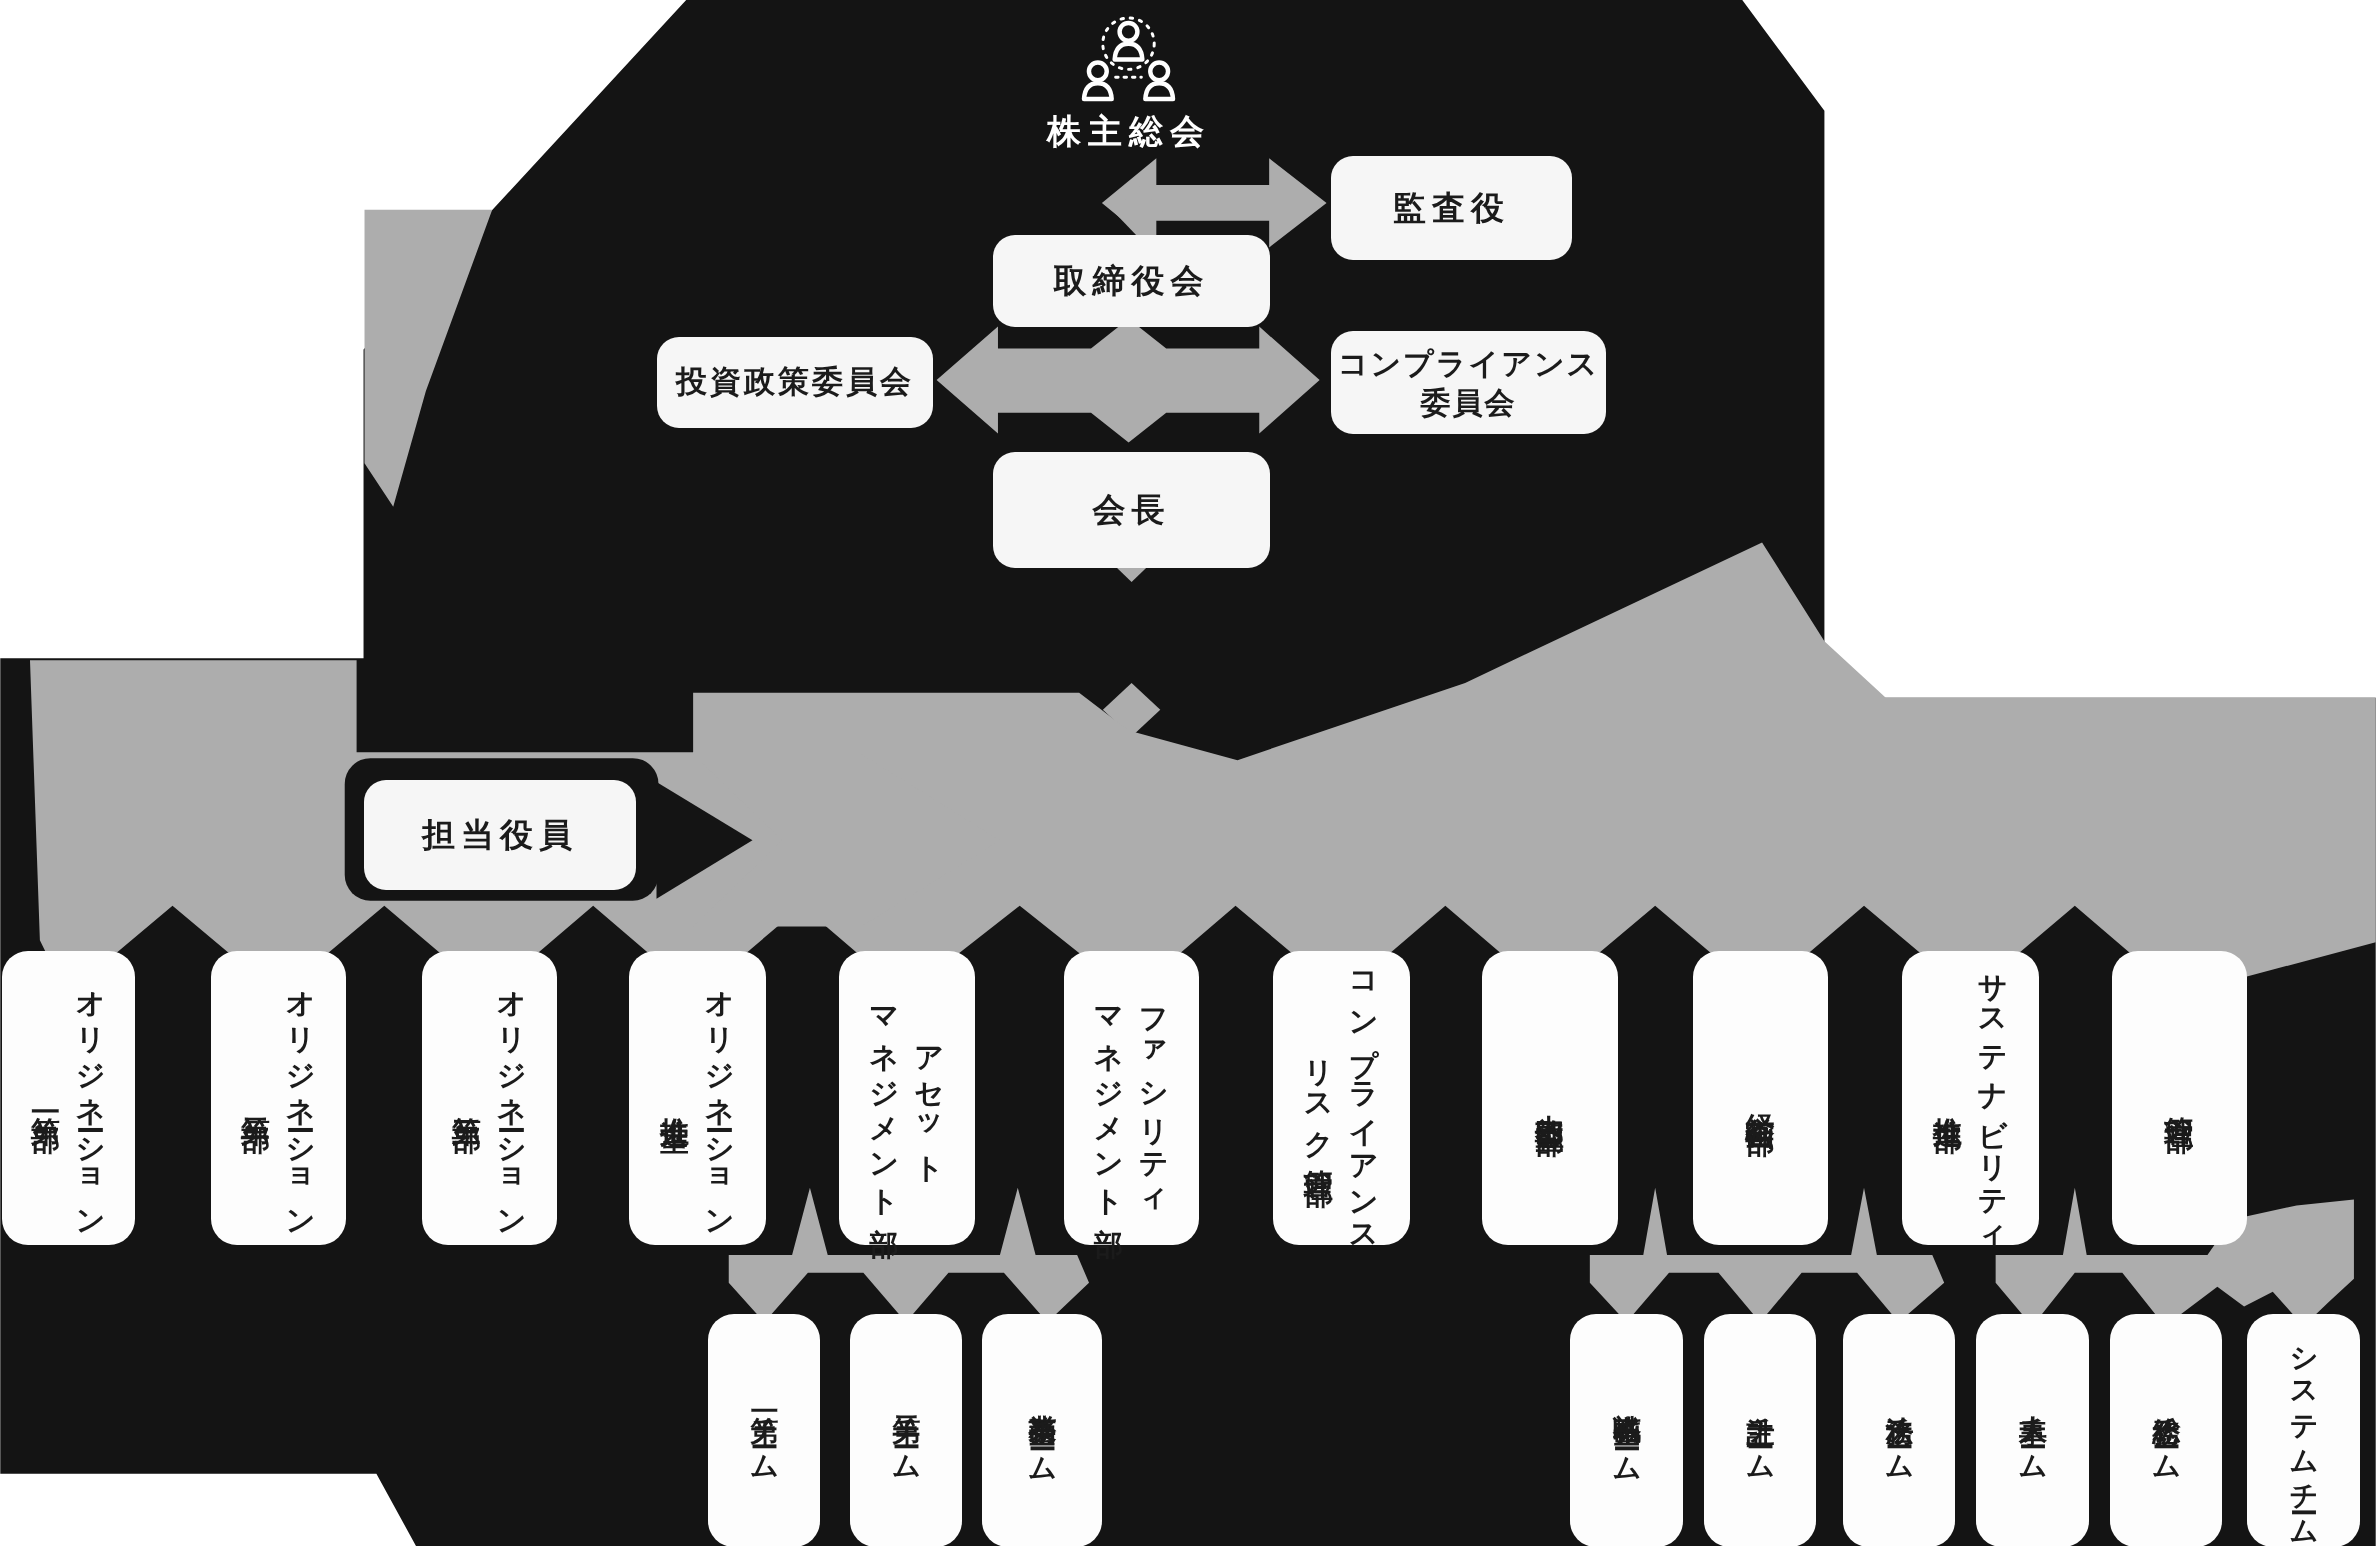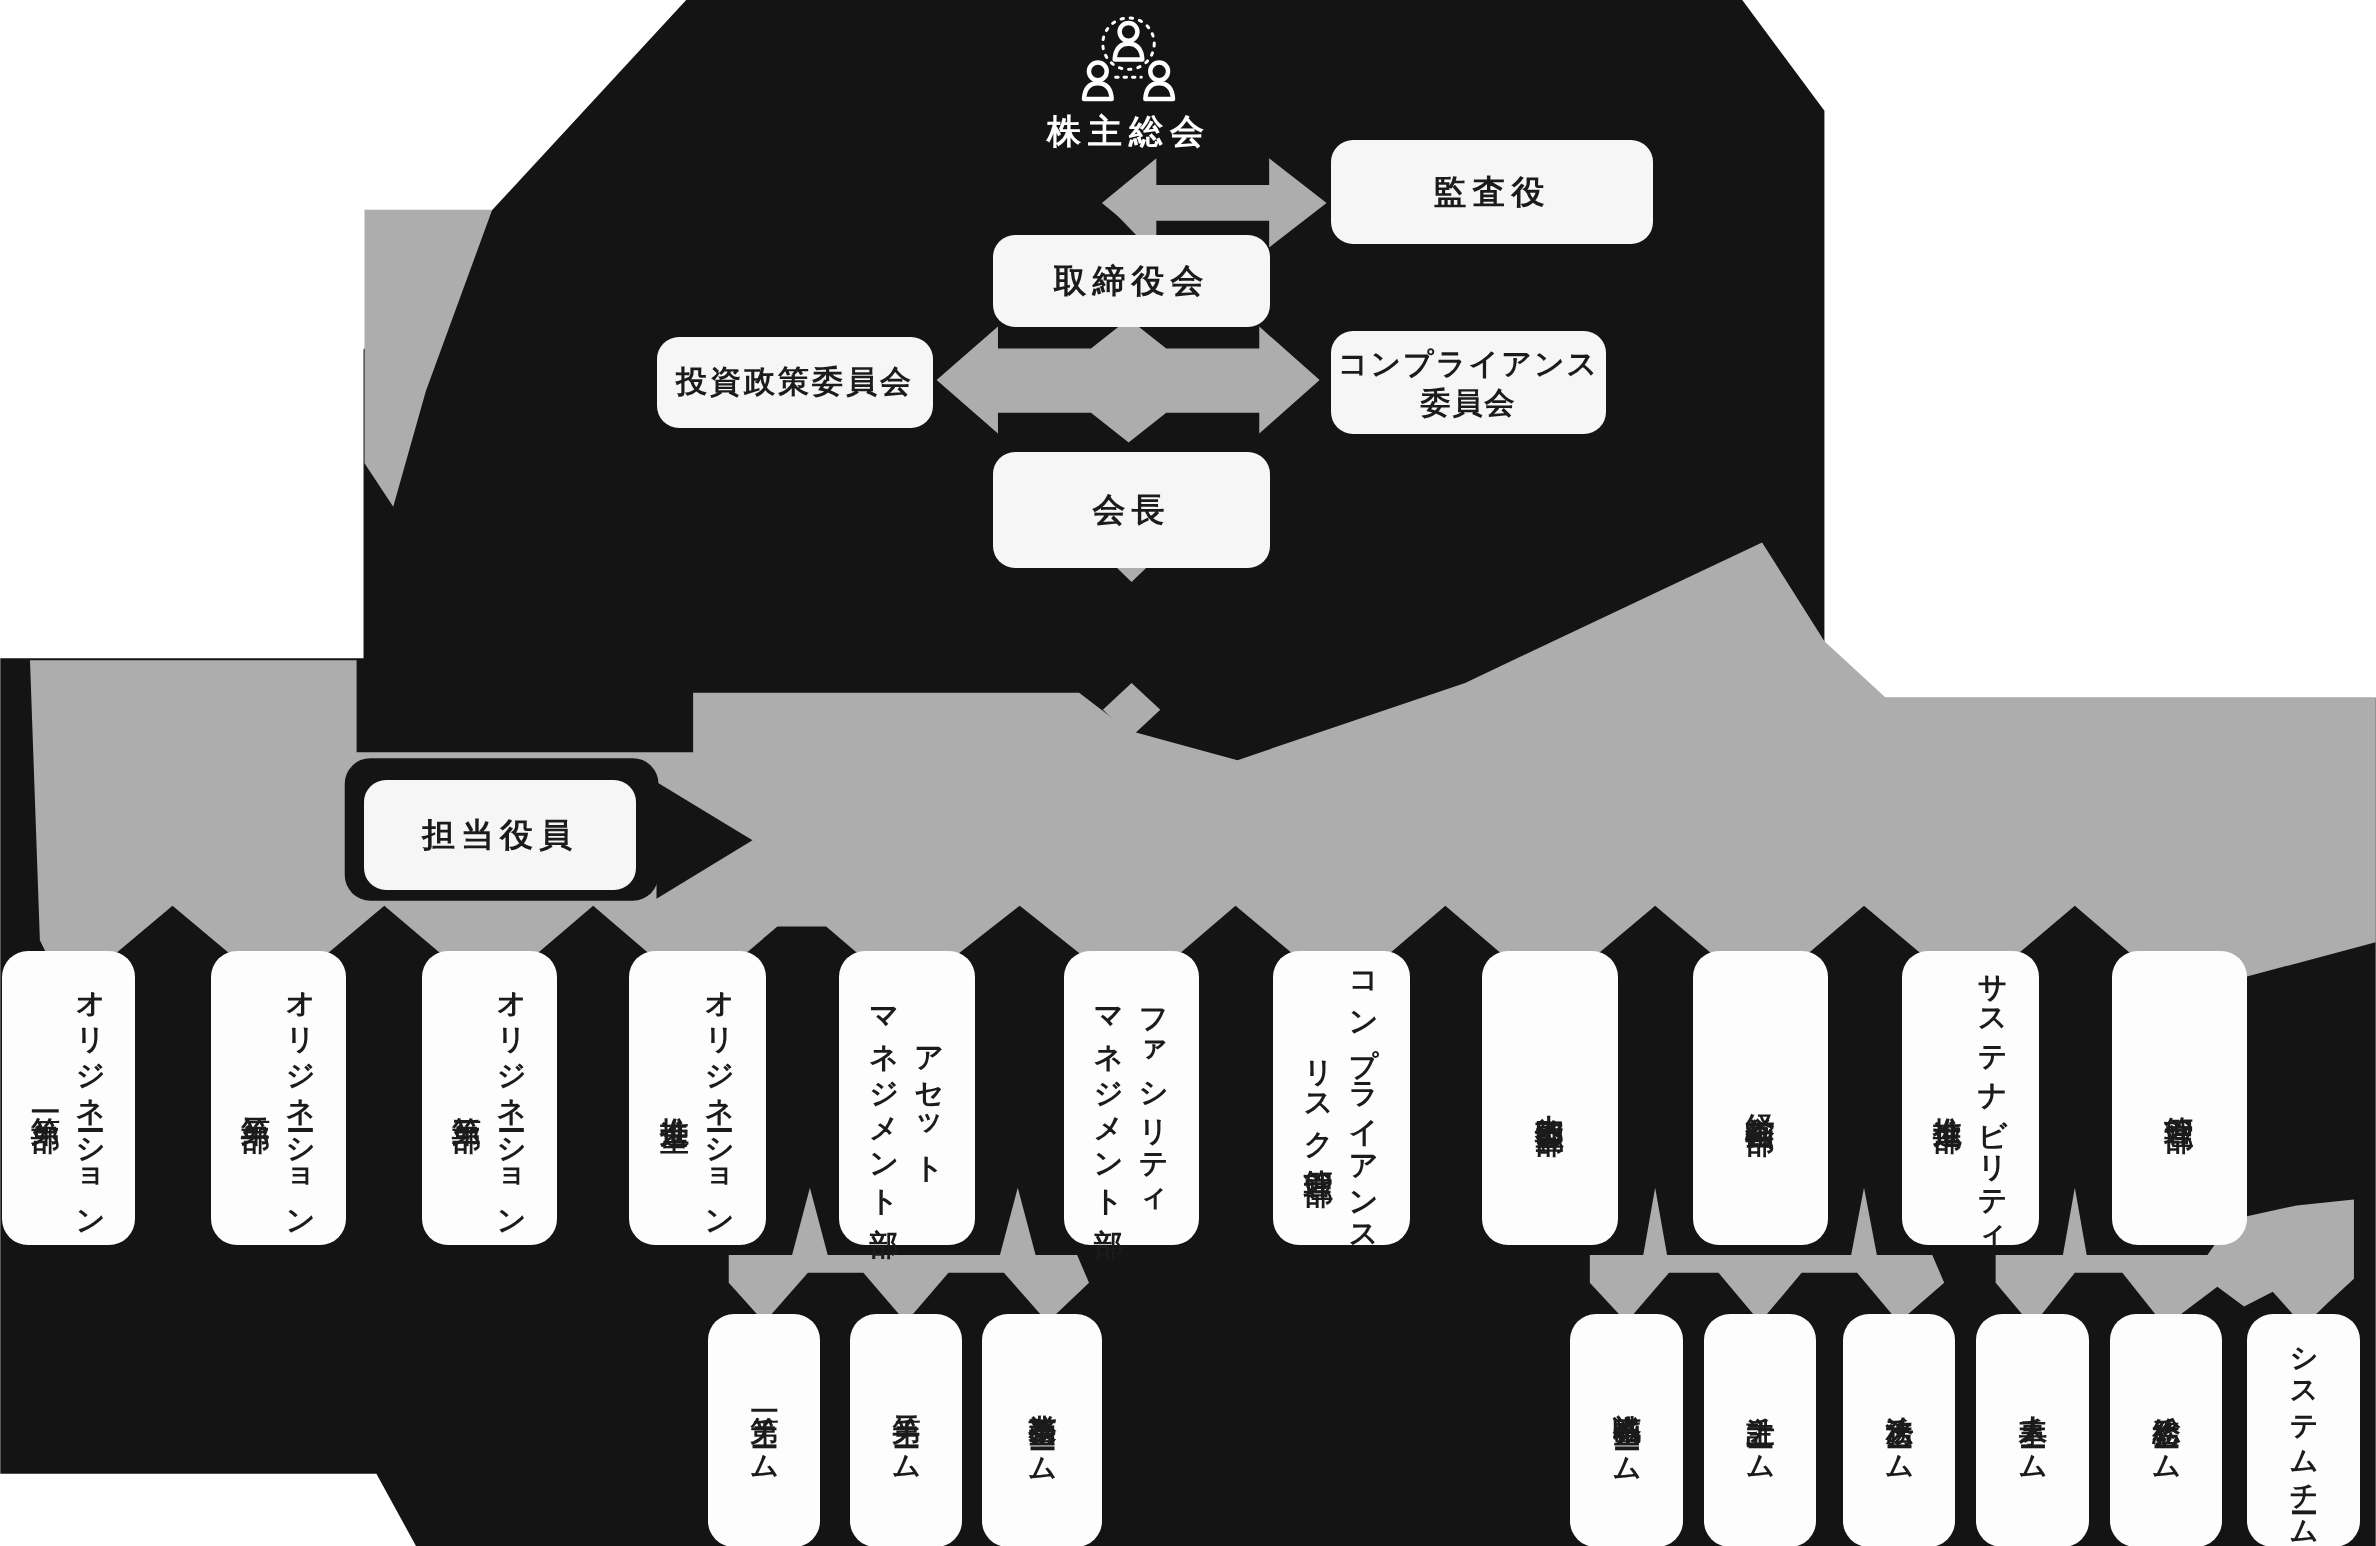--- a/index.html
+++ b/index.html
@@ -74,21 +74,21 @@
       <path d="M46 46 q1 -16 14 -16 q13 0 14 16 Z" fill="#141414"></path>
       <circle cx="29" cy="58" r="9" fill="#141414"></circle>
       <path d="M15 86 q1 -16 14 -16 q13 0 14 16 Z" fill="#141414"></path>
       <circle cx="91" cy="58" r="9" fill="#141414"></circle>
       <path d="M77 86 q1 -16 14 -16 q13 0 14 16 Z" fill="#141414"></path>
       <line x1="47" y1="64" x2="73" y2="64" stroke-width="3" stroke-dasharray="2.5 6"></line>
     </svg>
   </div>
   <div class="chart-title" style="left:1010px;top:109px;width:238px">株主総会</div>
 
-  <div class="node hbox" style="left:1331px;top:140px;width:322px;height:104px">
+  <div class="node hbox" style="left:1331px;top:156px;width:241px;height:104px">
     <span>監査役</span>
   </div>
   <div class="node hbox" style="left:993px;top:235px;width:277px;height:92px">
     <span>取締役会</span>
   </div>
   <div class="node hbox" style="left:657px;top:337px;width:276px;height:91px;font-size:31px;letter-spacing:3px">
     <span>投資政策委員会</span>
   </div>
   <div class="node hbox" style="left:1331px;top:331px;width:275px;height:103px;font-size:30px;letter-spacing:2px">
     <span>コンプライアンス

